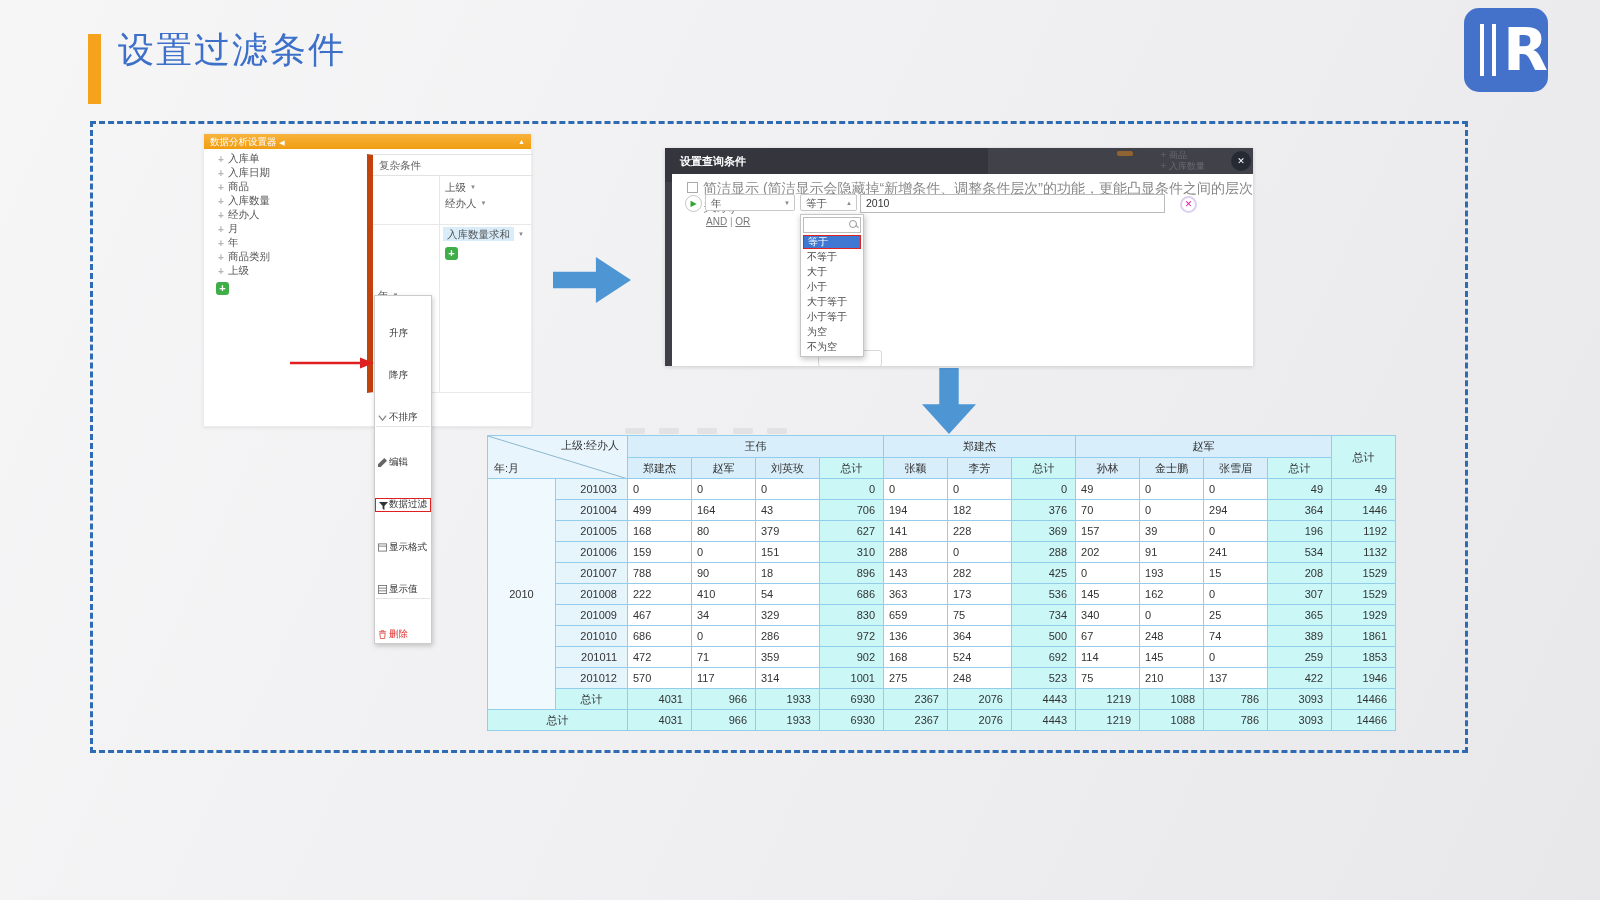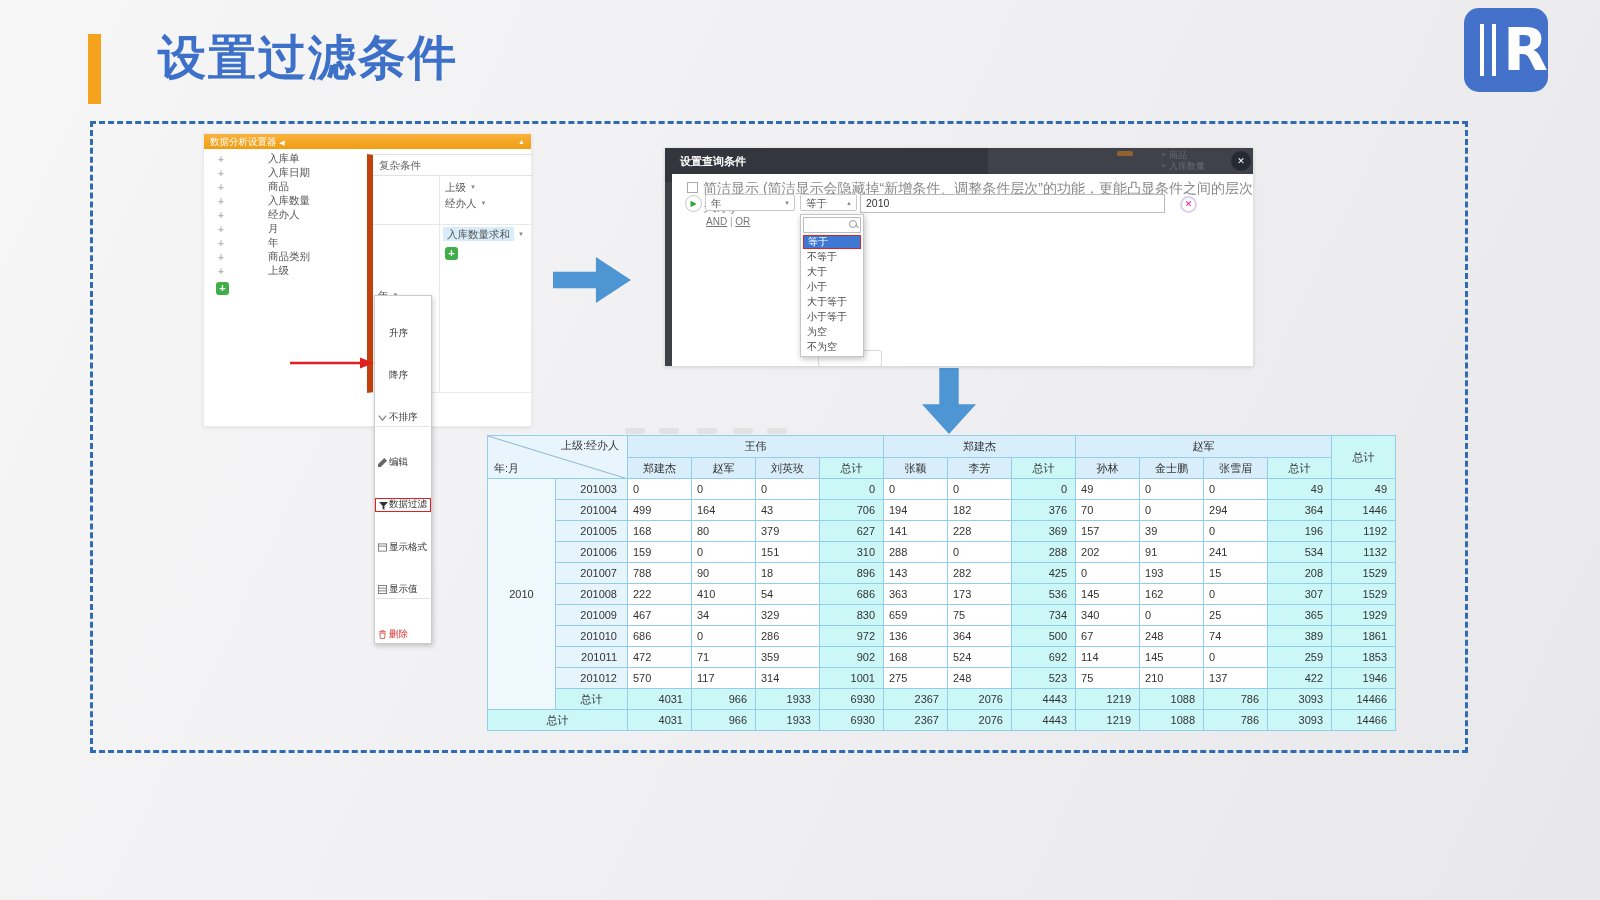--- a/index.html
+++ b/index.html
@@ -1,37 +1,37 @@
 <!DOCTYPE html>
 <html><head>
 <meta charset="utf-8">
 <style>
   html,body{margin:0;padding:0;background:#dfdfe2;}
   .slide{position:relative;width:1600px;height:900px;overflow:hidden;
     background:linear-gradient(115deg,#f6f6f7 0%,#efeff1 55%,#e8e8eb 100%);
     font-family:"Liberation Sans","DejaVu Sans",sans-serif;}
   
   .accent-bar{position:absolute;left:88px;top:34px;width:13px;height:70px;background:#F5A21C;}
-  .page-title{position:absolute;left:118px;top:26px;font-size:48px;font-weight:bold;color:#3D70C9;letter-spacing:2px;margin-left:40px;}
+  .page-title{position:absolute;left:118px;top:26px;font-size:36px;font-weight:normal;color:#3D70C9;letter-spacing:2px;}
   .logo{position:absolute;left:1464px;top:8px;width:84px;height:84px;background:#4472CB;border-radius:15px;
     display:flex;align-items:center;justify-content:flex-start;}
   .logo .bar{width:6px;height:52px;background:#fff;margin-left:8px;}
   .logo .bar.b1{margin-left:16px;}
   .logo .r{color:#fff;font-size:58px;font-weight:bold;margin-left:7px;line-height:84px;font-family:"DejaVu Sans",sans-serif;}
   
   .dash-box{position:absolute;left:90px;top:121px;width:1372px;height:626px;border:3px dashed #2F6BB3;}
   
   .panel1{position:absolute;left:203px;top:133px;width:327px;height:292px;background:#fff;
     border:1px solid #ececec;box-shadow:0 1px 3px rgba(0,0,0,.08);font-size:10.5px;color:#555;}
   .panel1-header{position:absolute;left:0;top:0;right:0;height:15px;background:linear-gradient(#f8b23c,#f09d10);
     color:#fff;font-size:9.5px;line-height:15px;padding:0 6px;display:flex;justify-content:space-between;}
   .tree{position:absolute;left:10px;top:18px;width:150px;}
   .tree-item{height:14px;display:flex;align-items:center;}
   .move-icon{width:14px;color:#b5b5b5;font-weight:bold;font-size:10px;text-align:center;}
-  .tree-label{color:#555;margin-left:40px;}
+  .tree-label{color:#555;}
   .green-plus{width:13px;height:13px;background:#3FAE49;border-radius:3px;color:#fff;font-weight:bold;
     font-size:11px;line-height:12px;text-align:center;}
   .tree-plus{position:absolute;left:12px;top:148px;}
   .cond-box{position:absolute;left:163px;top:20px;width:160px;height:237px;border-left:6px solid #c2410c;border-top:1px solid #e2e2e2;border-bottom:1px solid #e9e9e9;}
   .cond-title{height:20px;line-height:20px;padding-left:6px;color:#666;border-bottom:1px solid #e2e2e2;}
   .cond-vline{position:absolute;left:66px;top:20px;bottom:0;width:1px;background:#e8e8e8;}
   .cond-hline{position:absolute;left:0;right:0;top:69px;height:1px;background:#e8e8e8;}
   .dim{position:absolute;font-size:10.5px;color:#555;white-space:nowrap;}
   .caret-d::after{content:"▼";font-size:6px;color:#888;margin-left:4px;vertical-align:2px;}
   .measure-chip{background:#d8ecfa;padding:1px 4px;}

